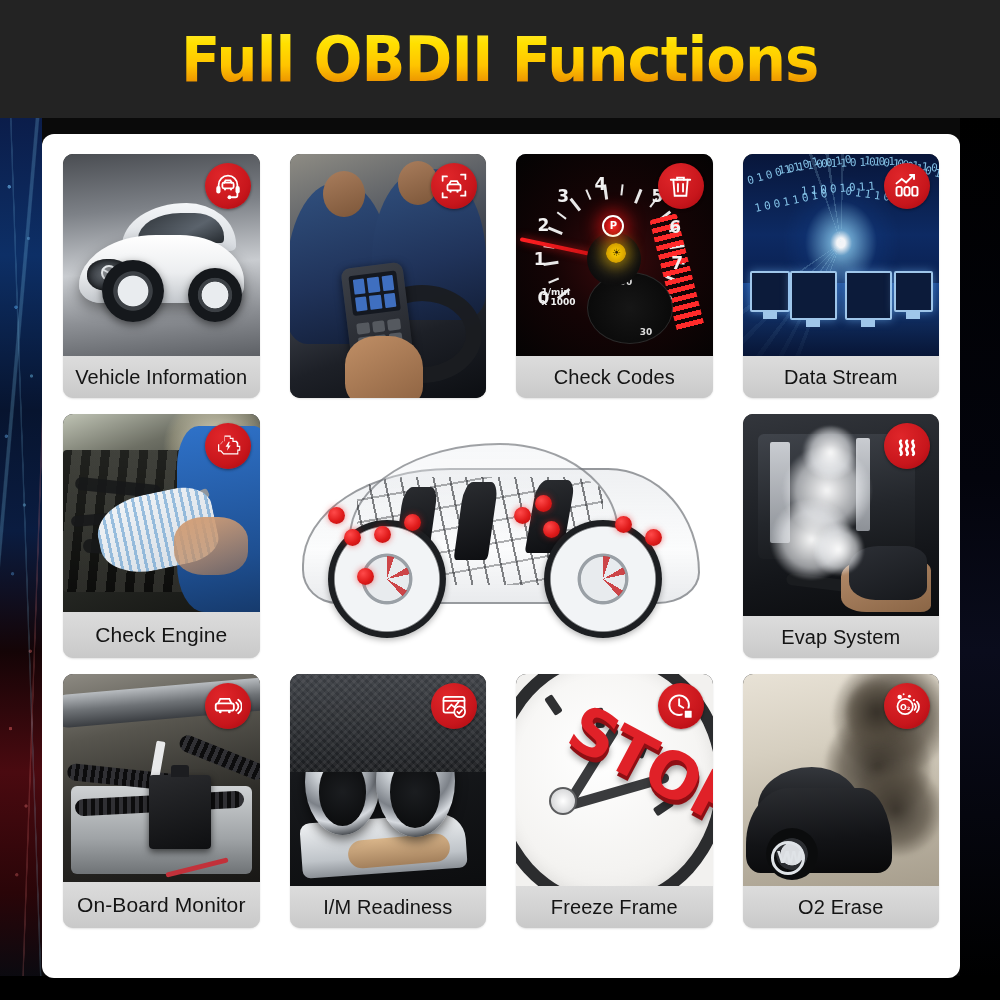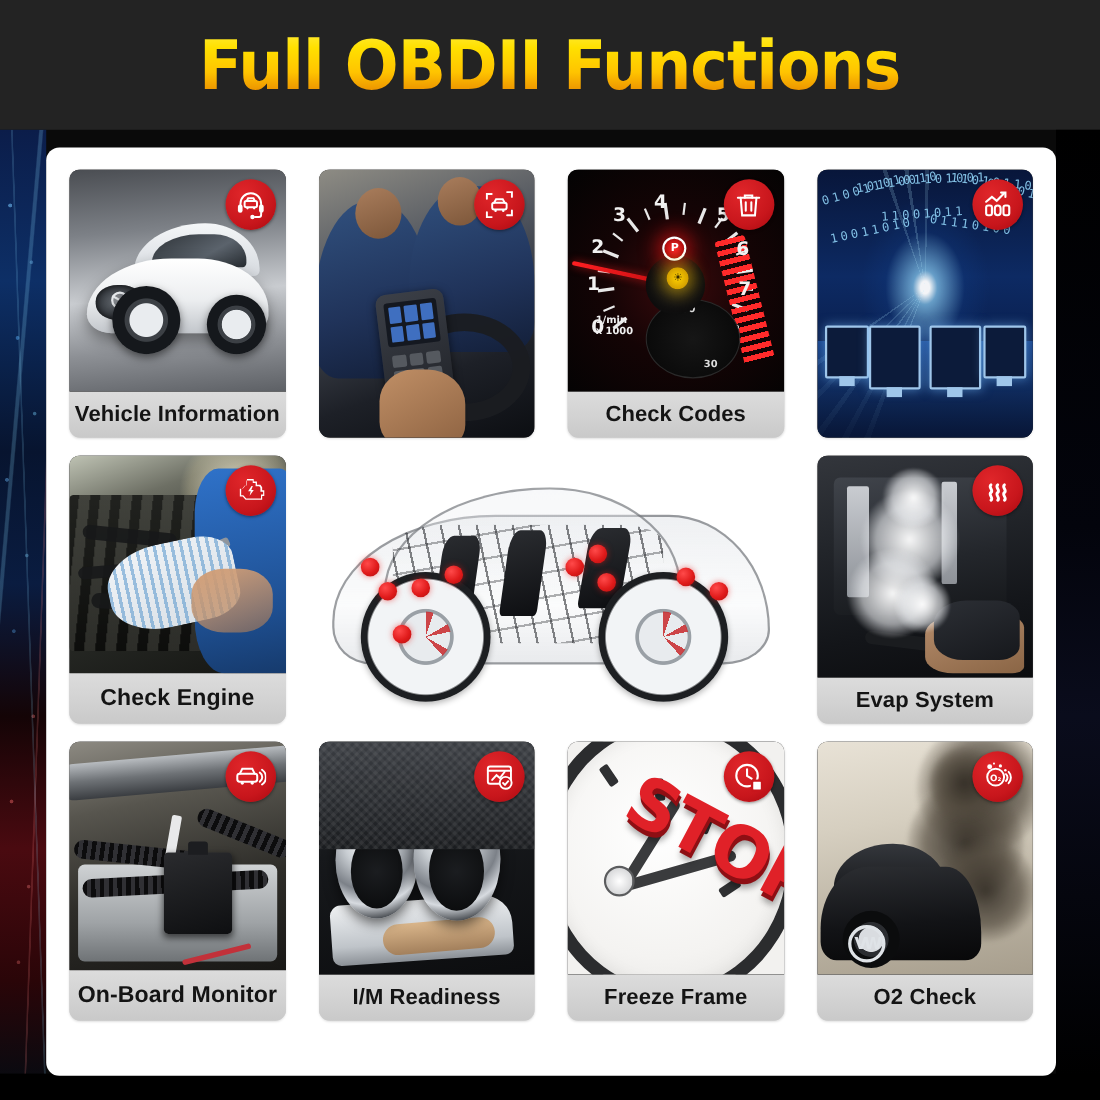--- a/index.html
+++ b/index.html
@@ -105,21 +105,21 @@
     flex:1 1 auto;
     overflow:hidden;
     background:#222;
   }
   .card-label {
     flex:0 0 42px;
     background:linear-gradient(180deg,#dcdcdc 0%, #d2d2d2 55%, #c9c9c9 100%);
     display:flex; align-items:center; justify-content:center;
     color:#141414;
     font-size:20px;
-    font-weight:700;
+    font-weight:400;
     letter-spacing:.1px;
     white-space:nowrap;
   }
   .card.tall .card-label { flex-basis:46px; font-size:21px; }
 
   
   .badge {
     position:absolute; top:9px; right:9px;
     width:46px; height:46px; border-radius:50%;
     background:radial-gradient(circle at 36% 30%, #e0262a 0%, #c8161c 62%, #a8080f 100%);
@@ -774,20 +774,21 @@
         <div class="badge">
           <svg width="28" height="28" viewBox="0 0 32 32" fill="none" stroke="#fff" stroke-width="2.2" stroke-linecap="round">
             <path d="M4 13l6-5 5 4 8-8"></path>
             <path d="M19.5 3.5H24V8"></path>
             <rect x="4" y="17" width="6" height="10" rx="2"></rect>
             <rect x="13" y="17" width="6" height="10" rx="3"></rect>
             <rect x="22" y="17" width="6" height="10" rx="2"></rect>
           </svg>
         </div>
       </div>
+      <div class="card-label">Data Stream</div>
     </div>
 
     <div class="card tall">
       <div class="card-media">
         <div class="scene sc-check">
           <div class="sun"></div>
           <div class="bay"></div>
           <div class="hose" style="left:6%;top:34%;width:44%;height:13px;transform:rotate(6deg)"></div>
           <div class="hose" style="left:4%;top:50%;width:38%;height:11px;transform:rotate(-5deg)"></div>
           <div class="hose" style="left:10%;top:64%;width:46%;height:14px;transform:rotate(3deg)"></div>
@@ -943,17 +944,17 @@
             <circle cx="14" cy="16.5" r="8.2"></circle>
             <text x="14" y="20" font-family="DejaVu Sans, sans-serif" font-size="8.5" font-weight="bold" fill="#fff" stroke="none" text-anchor="middle">O₂</text>
             <circle cx="8.2" cy="6.4" r="2.4" fill="#fff" stroke="none"></circle>
             <circle cx="18.6" cy="5.6" r="1.6" fill="#fff" stroke="none"></circle>
             <circle cx="23.4" cy="9.8" r="1.2" fill="#fff" stroke="none"></circle>
             <circle cx="12.4" cy="3.4" r="1" fill="#fff" stroke="none"></circle>
             <path d="M24 13.6a4.4 4.4 0 0 1 0 6.6M26.6 11.4a8 8 0 0 1 0 11"></path>
           </svg>
         </div>
       </div>
-      <div class="card-label">O2 Check</div>
+      <div class="card-label">O2 Erase</div>
     </div>
 
   </div>
 </div>
 
 </body></html>

